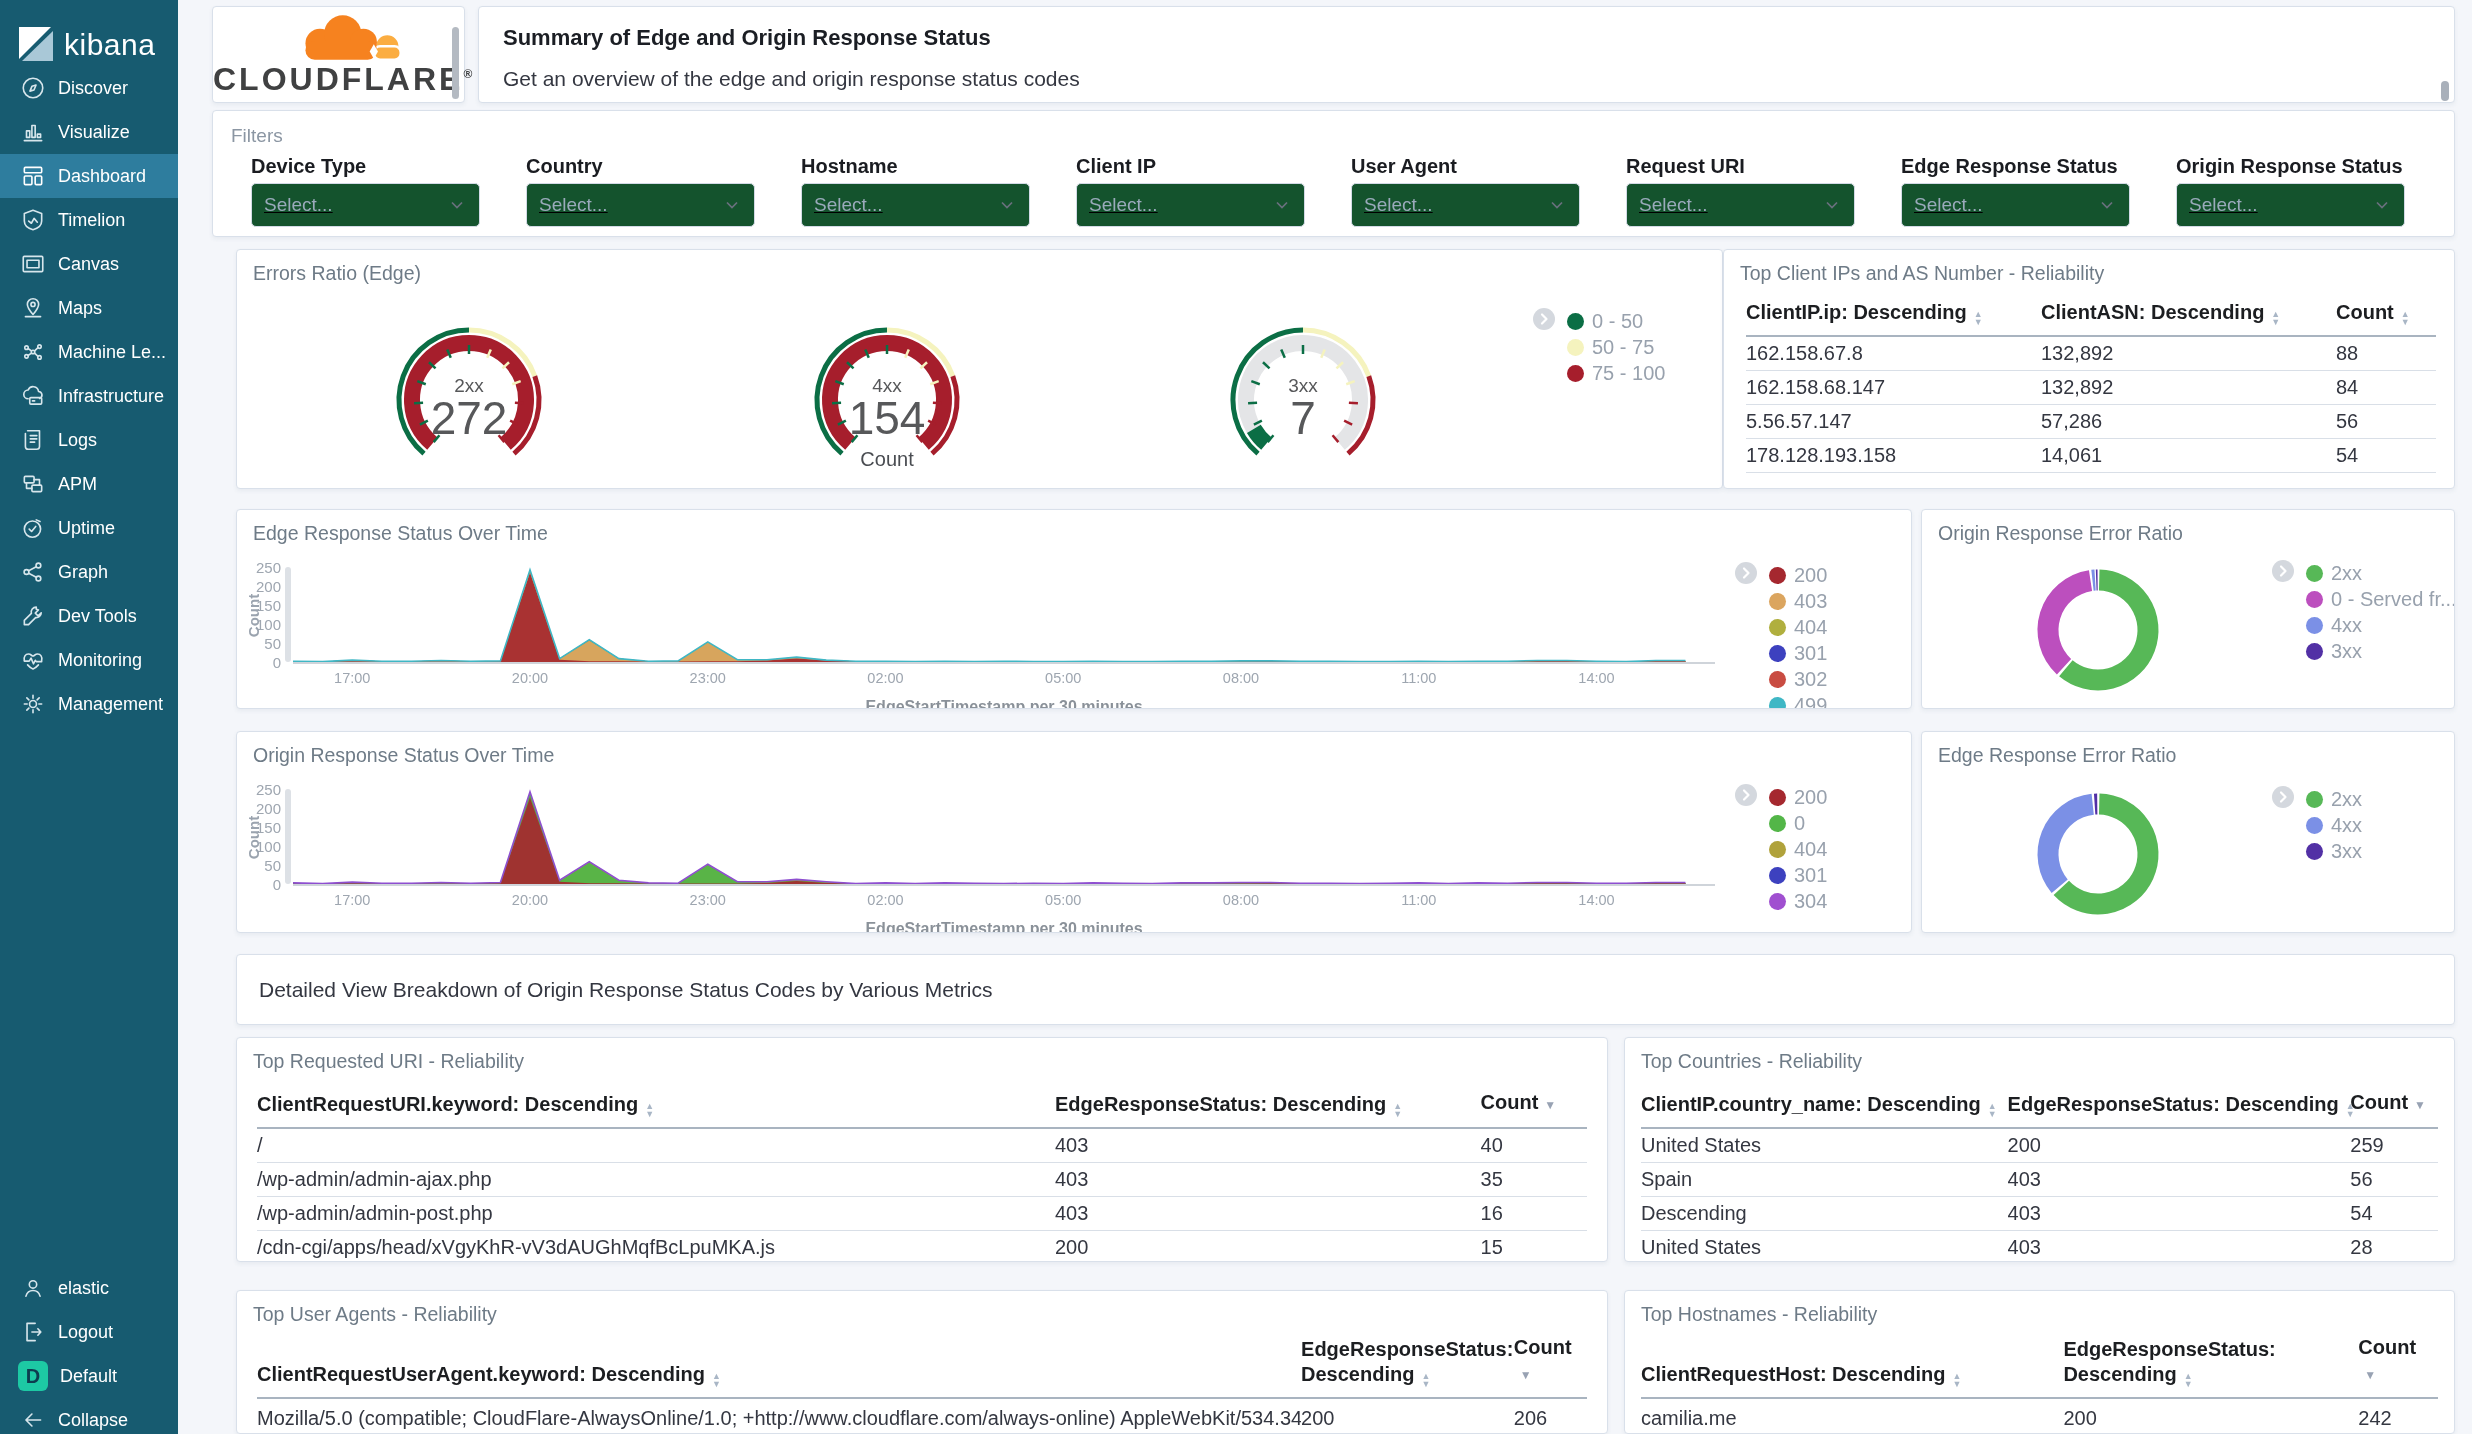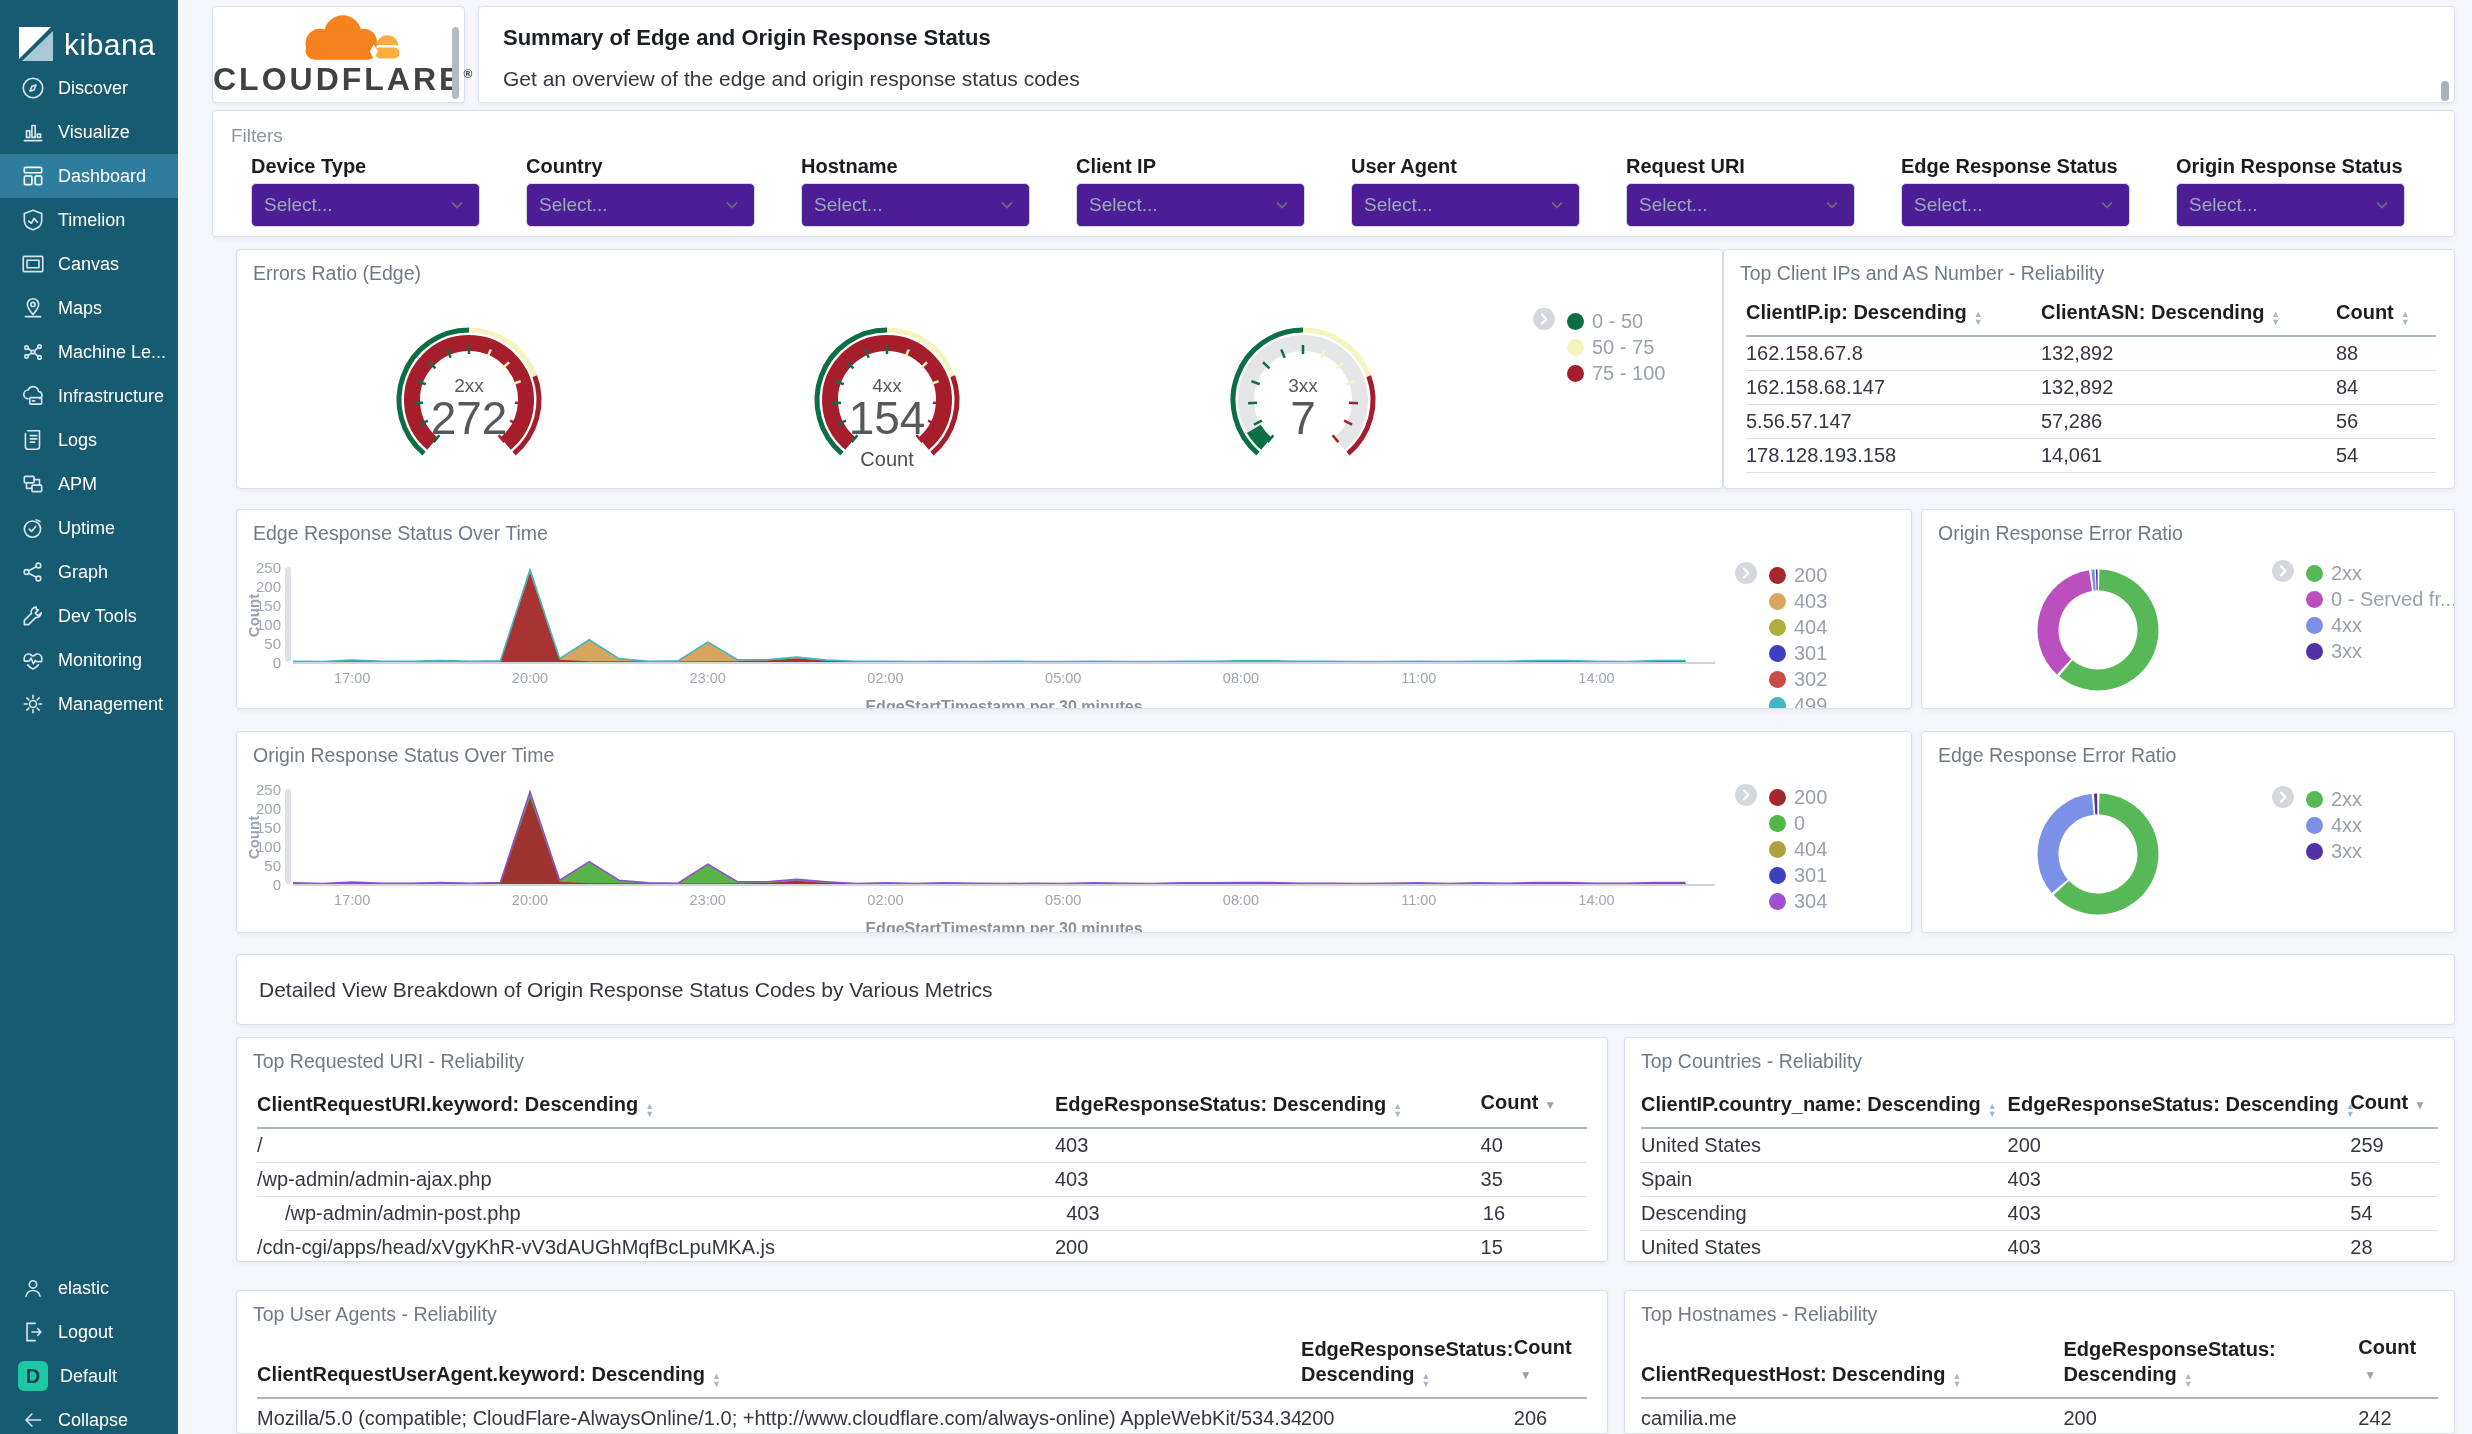--- a/index.html
+++ b/index.html
@@ -26,22 +26,22 @@
   
   .md-title{position:absolute;left:24px;top:18px;font-size:22px;font-weight:700;color:#1b1e24;}
   .md-sub{position:absolute;left:24px;top:60px;font-size:21px;color:#343741;}
   .cf-cloud{position:absolute;left:62px;top:2px;}
   .cf-word{position:absolute;left:0;top:54px;width:100%;text-align:center;font-size:32px;font-weight:700;
            color:#404142;letter-spacing:3px;}
   .cf-word sup{font-size:12px;}
   .scroll-thumb{position:absolute;background:#a9b0ba;border-radius:4px;}
   
   .f-label{position:absolute;font-size:20px;font-weight:700;color:#1a1c21;white-space:nowrap;}
-  .f-select{position:absolute;width:229px;height:44px;background:#4c1d95;border:1px solid #d3dae6;border-radius:5px;
-            display:flex;align-items:center;justify-content:space-between;padding:0 12px;cursor:pointer;}
+  .f-select{position:absolute;width:229px;height:44px;background:#14532d;border:1px solid #d3dae6;border-radius:5px;
+            display:flex;align-items:center;justify-content:space-between;padding:0 12px;cursor:pointer;text-decoration:underline;}
   .f-select .ph{font-size:19px;color:#9aaabb;}
   .filters-label{position:absolute;left:18px;top:14px;font-size:19px;color:#8b96a3;}
   
   .tbl{position:absolute;}
   .t-head{display:grid;align-items:end;border-bottom:2px solid #a9b4c0;padding-bottom:9px;}
   .t-hcell{font-weight:700;font-size:20px;color:#1c1e21;line-height:25px;white-space:nowrap;}
   .sort-both{display:inline-flex;flex-direction:column;margin-left:7px;vertical-align:2px;color:#a9b6c6;
              font-size:9px;line-height:8px;}
   .sort-desc{color:#98a2b3;font-size:12px;margin-left:6px;}
   .t-row{display:grid;align-items:center;border-bottom:1.5px solid #d9dfe7;height:var(--rowh,34px);}
@@ -718,21 +718,21 @@
         <div class="t-row" style="grid-template-columns: 60% 32% 8%;">
           <div class="t-cell">/</div>
           <div class="t-cell">403</div>
           <div class="t-cell">40</div>
         </div>
         <div class="t-row" style="grid-template-columns: 60% 32% 8%;">
           <div class="t-cell">/wp-admin/admin-ajax.php</div>
           <div class="t-cell">403</div>
           <div class="t-cell">35</div>
         </div>
-        <div class="t-row" style="grid-template-columns: 60% 32% 8%; margin-left: 28px;">
+        <div class="t-row" style="grid-template-columns: 60% 32% 8%;">
           <div class="t-cell">/wp-admin/admin-post.php</div>
           <div class="t-cell">403</div>
           <div class="t-cell">16</div>
         </div>
         <div class="t-row" style="grid-template-columns: 60% 32% 8%;">
           <div class="t-cell">/cdn-cgi/apps/head/xVgyKhR-vV3dAUGhMqfBcLpuMKA.js</div>
           <div class="t-cell">200</div>
           <div class="t-cell">15</div>
         </div>
       </div>

